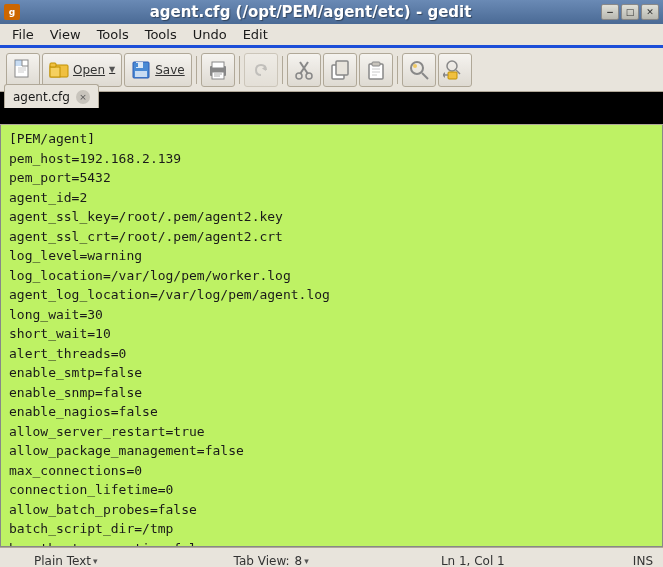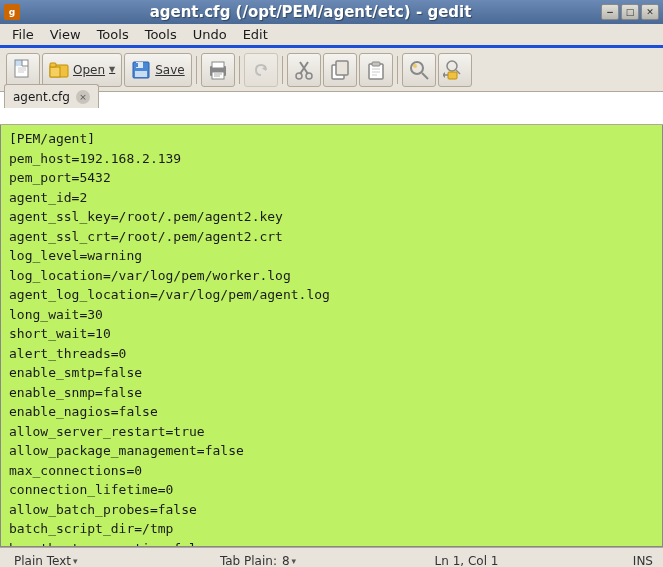--- a/index.html
+++ b/index.html
@@ -113,21 +113,21 @@
       height: 28px;
       background: #b0a898;
       margin: 0 2px;
     }
     .btn-label {
       font-size: 12px;
     }
 
     
     .tabbar {
-      background: #ffffff;
+      background: #000000;
       height: 28px;
       display: flex;
       align-items: flex-end;
       padding: 16px 4px;
       border-bottom: 1px solid #b0a898;
     }
     .tab {
       background: #e8e4dc;
       border: 1px solid #b0a898;
       border-bottom: none;
@@ -185,20 +185,21 @@
       justify-content: space-between;
       padding: 0 10px;
       border-top: 1px solid #b0a898;
       font-size: 12px;
       color: #333;
     }
     .statusbar-section {
       display: flex;
       align-items: center;
       gap: 4px;
+      margin-left: 20px;
     }
     .statusbar-dropdown {
       display: flex;
       align-items: center;
       gap: 2px;
       cursor: pointer;
       padding: 1px 4px;
       border-radius: 2px;
     }
     .chevron {
@@ -376,21 +377,21 @@
 
 <div class="statusbar">
   <div class="statusbar-section">
     <div class="statusbar-dropdown">
       <span>Plain Text</span>
       <span class="chevron">▾</span>
     </div>
   </div>
   <div class="statusbar-section">
     <div class="statusbar-dropdown">
-      <span>Tab Plain:</span>
+      <span>Tab View:</span>
       <span style="margin-left:3px;">8</span>
       <span class="chevron">▾</span>
     </div>
   </div>
   <div class="statusbar-section">
     <span>Ln 1, Col 1</span>
   </div>
   <div class="statusbar-section">
     <span>INS</span>
   </div>

